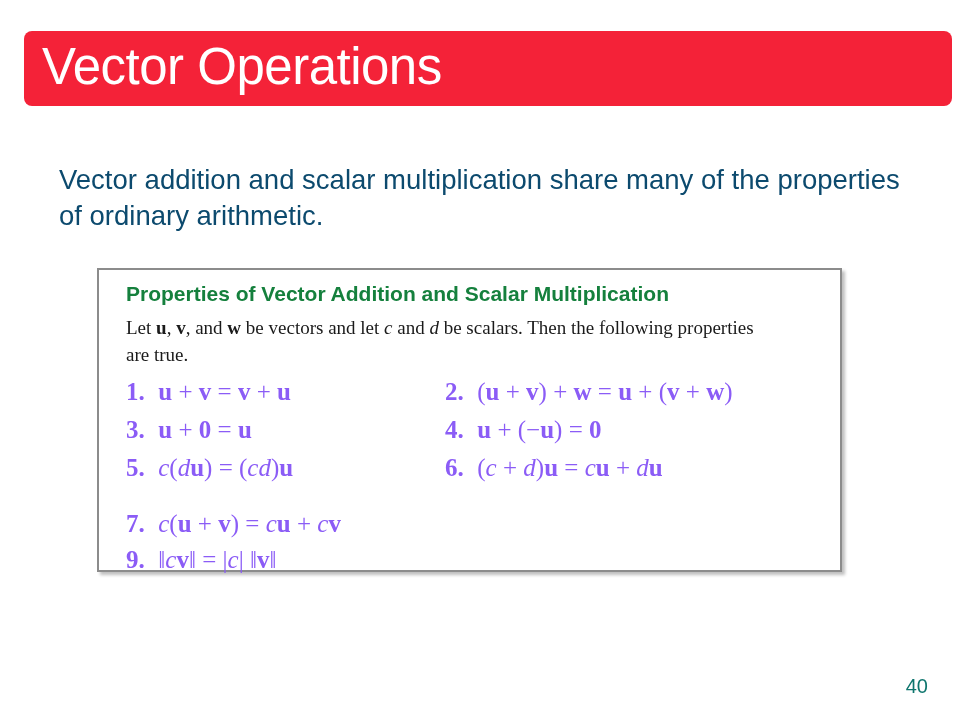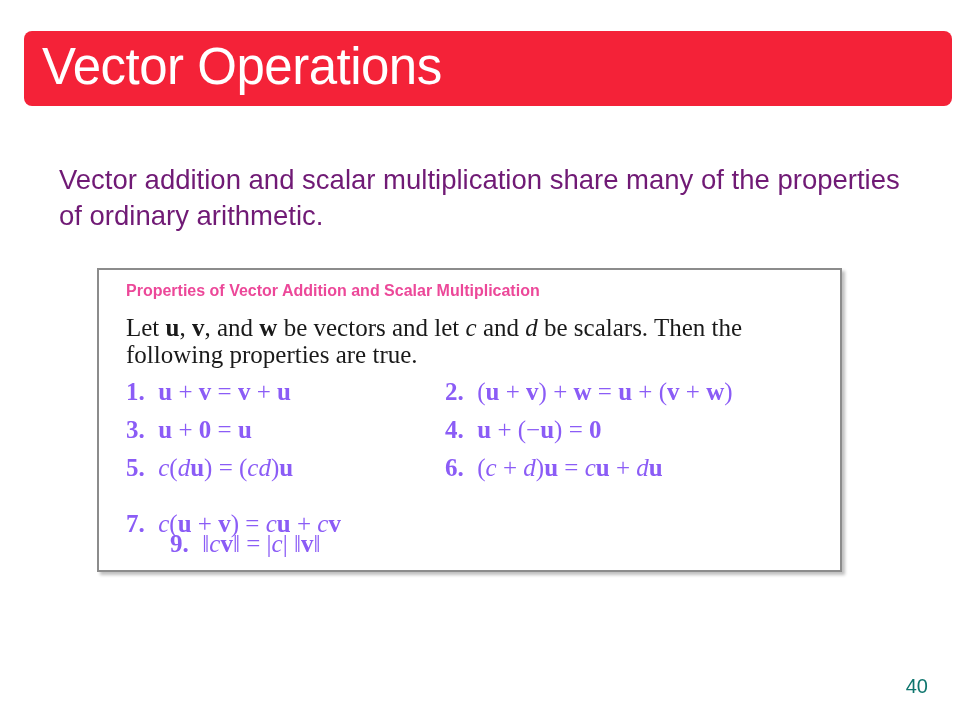--- a/index.html
+++ b/index.html
@@ -35,49 +35,49 @@
       white-space: nowrap;
     }
     .intro {
       position: absolute;
       left: 59px;
       top: 162px;
       width: 860px;
       font-family: "Liberation Sans", sans-serif;
       font-size: 27.5px;
       line-height: 36px;
-      color: #701a75;
+      color: #0c4a6e;
     }
     .prop-box {
       position: absolute;
       left: 97px;
       top: 268px;
       width: 741px;
       height: 300px;
       border: 2px solid #8c8c8c;
       background: #ffffff;
       box-shadow: 3px 3px 3px rgba(0,0,0,0.25);
     }
     .box-heading {
       position: absolute;
       left: 27px;
       top: 12px;
       font-family: "Liberation Sans", sans-serif;
       font-weight: bold;
-      font-size: 16px;
-      color: #ec4899;
+      font-size: 21px;
+      color: #15803d;
       white-space: nowrap;
     }
     .box-lead {
       position: absolute;
       left: 27px;
       top: 44px;
       width: 640px;
       font-family: "Liberation Serif", serif;
-      font-size: 25px;
+      font-size: 19px;
       line-height: 27px;
       color: #1a1a1a;
     }
     .b { font-weight: bold; }
     .i { font-style: italic; }
     .prop {
       position: absolute;
       font-family: "Liberation Serif", serif;
       font-size: 25px;
       color: #8b5cf6;
@@ -87,21 +87,21 @@
       font-weight: bold;
       display: inline-block;
       width: 26px;
     }
     .col-left { left: 27px; }
     .col-right { left: 346px; }
     .row1 { top: 108px; }
     .row2 { top: 146px; }
     .row3 { top: 184px; }
     .row4 { top: 240px; }
-    .row5 { top: 260px; margin-left: 44px; }
+    .row5 { top: 276px; }
     .page-number {
       position: absolute;
       right: 32px;
       top: 675px;
       font-family: "Liberation Sans", sans-serif;
       font-size: 20px;
       color: #0f766e;
     }
   </style>
 </head>

